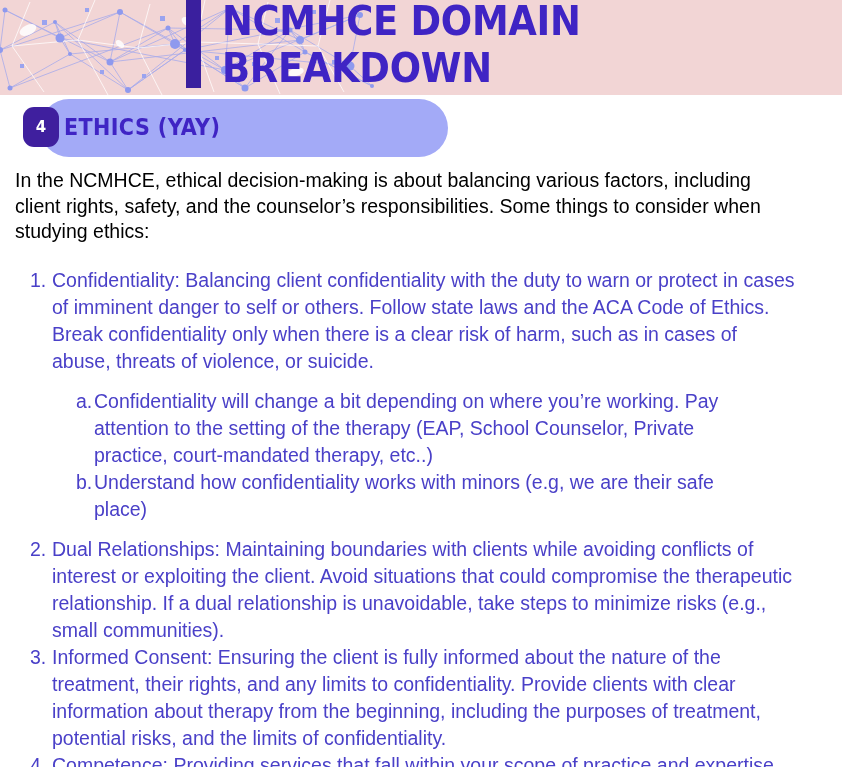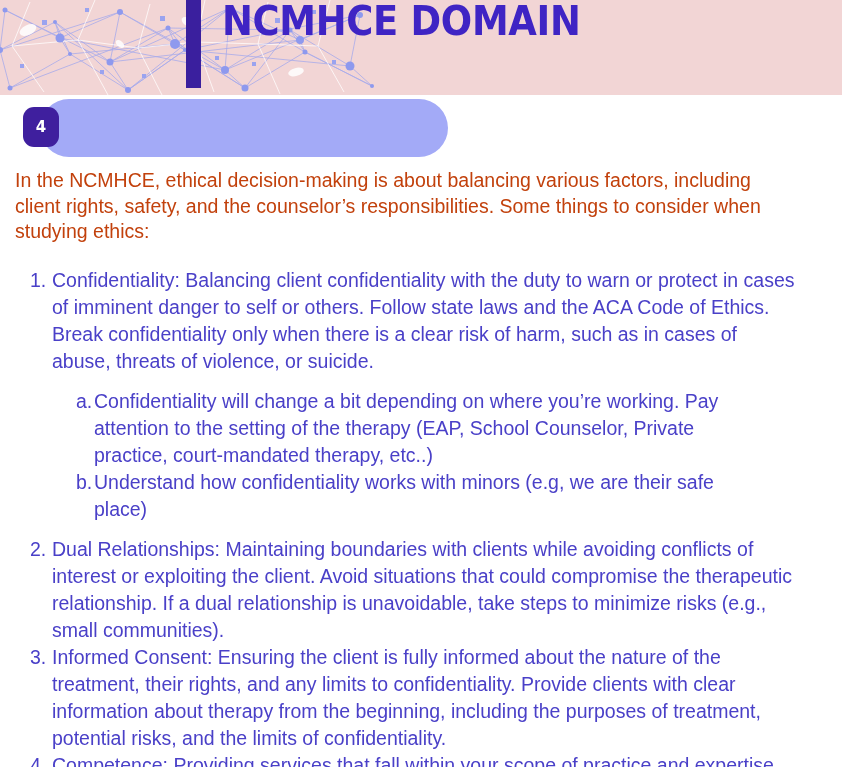--- a/index.html
+++ b/index.html
@@ -106,21 +106,21 @@
     white-space: nowrap;
   }
 
   
   .content {
     position: relative;
     padding: 0;
     color: #4a40c8;
   }
   .intro {
-    color: #c2410c;
+    color: #000000;
     font-size: 19.5px;
     line-height: 25.5px;
     padding: 0 60px 0 15px;
     margin-top: 7px;
     font-family: "Liberation Sans", sans-serif;
   }
 
   ol.top-list {
     margin: 22px 0 0 0;
     padding: 0;
@@ -252,26 +252,28 @@
       <ellipse cx="188" cy="22" rx="7" ry="4" transform="rotate(30 188 22)"></ellipse>
       <ellipse cx="296" cy="72" rx="8" ry="4" transform="rotate(-15 296 72)"></ellipse>
       <ellipse cx="120" cy="44" rx="5" ry="3" transform="rotate(40 120 44)"></ellipse>
     </g>
   </svg>
 
   <div class="header-bar-mark"></div>
 
   <div class="header-title">
     <span class="tline">NCMHCE DOMAIN</span>
+    <span class="tline">BREAKDOWN</span>
   </div>
 </div>
 
 <div class="section-pill-wrap">
   <div class="section-pill"></div>
   <div class="section-badge">4</div>
+  <div class="section-heading">ETHICS (YAY)</div>
 </div>
 
 <div class="content">
 
   <p class="intro">In the NCMHCE, ethical decision-making is about balancing various factors, including client rights, safety, and the counselor’s responsibilities. Some things to consider when studying ethics:</p>
 
   <ol class="top-list">
 
     <li>
       <span>Confidentiality:  Balancing client confidentiality with the duty to warn or protect in cases of imminent danger to self or others. Follow state laws and the ACA Code of Ethics. Break confidentiality only when there is a clear risk of harm, such as in cases of abuse, threats of violence, or suicide.</span>

